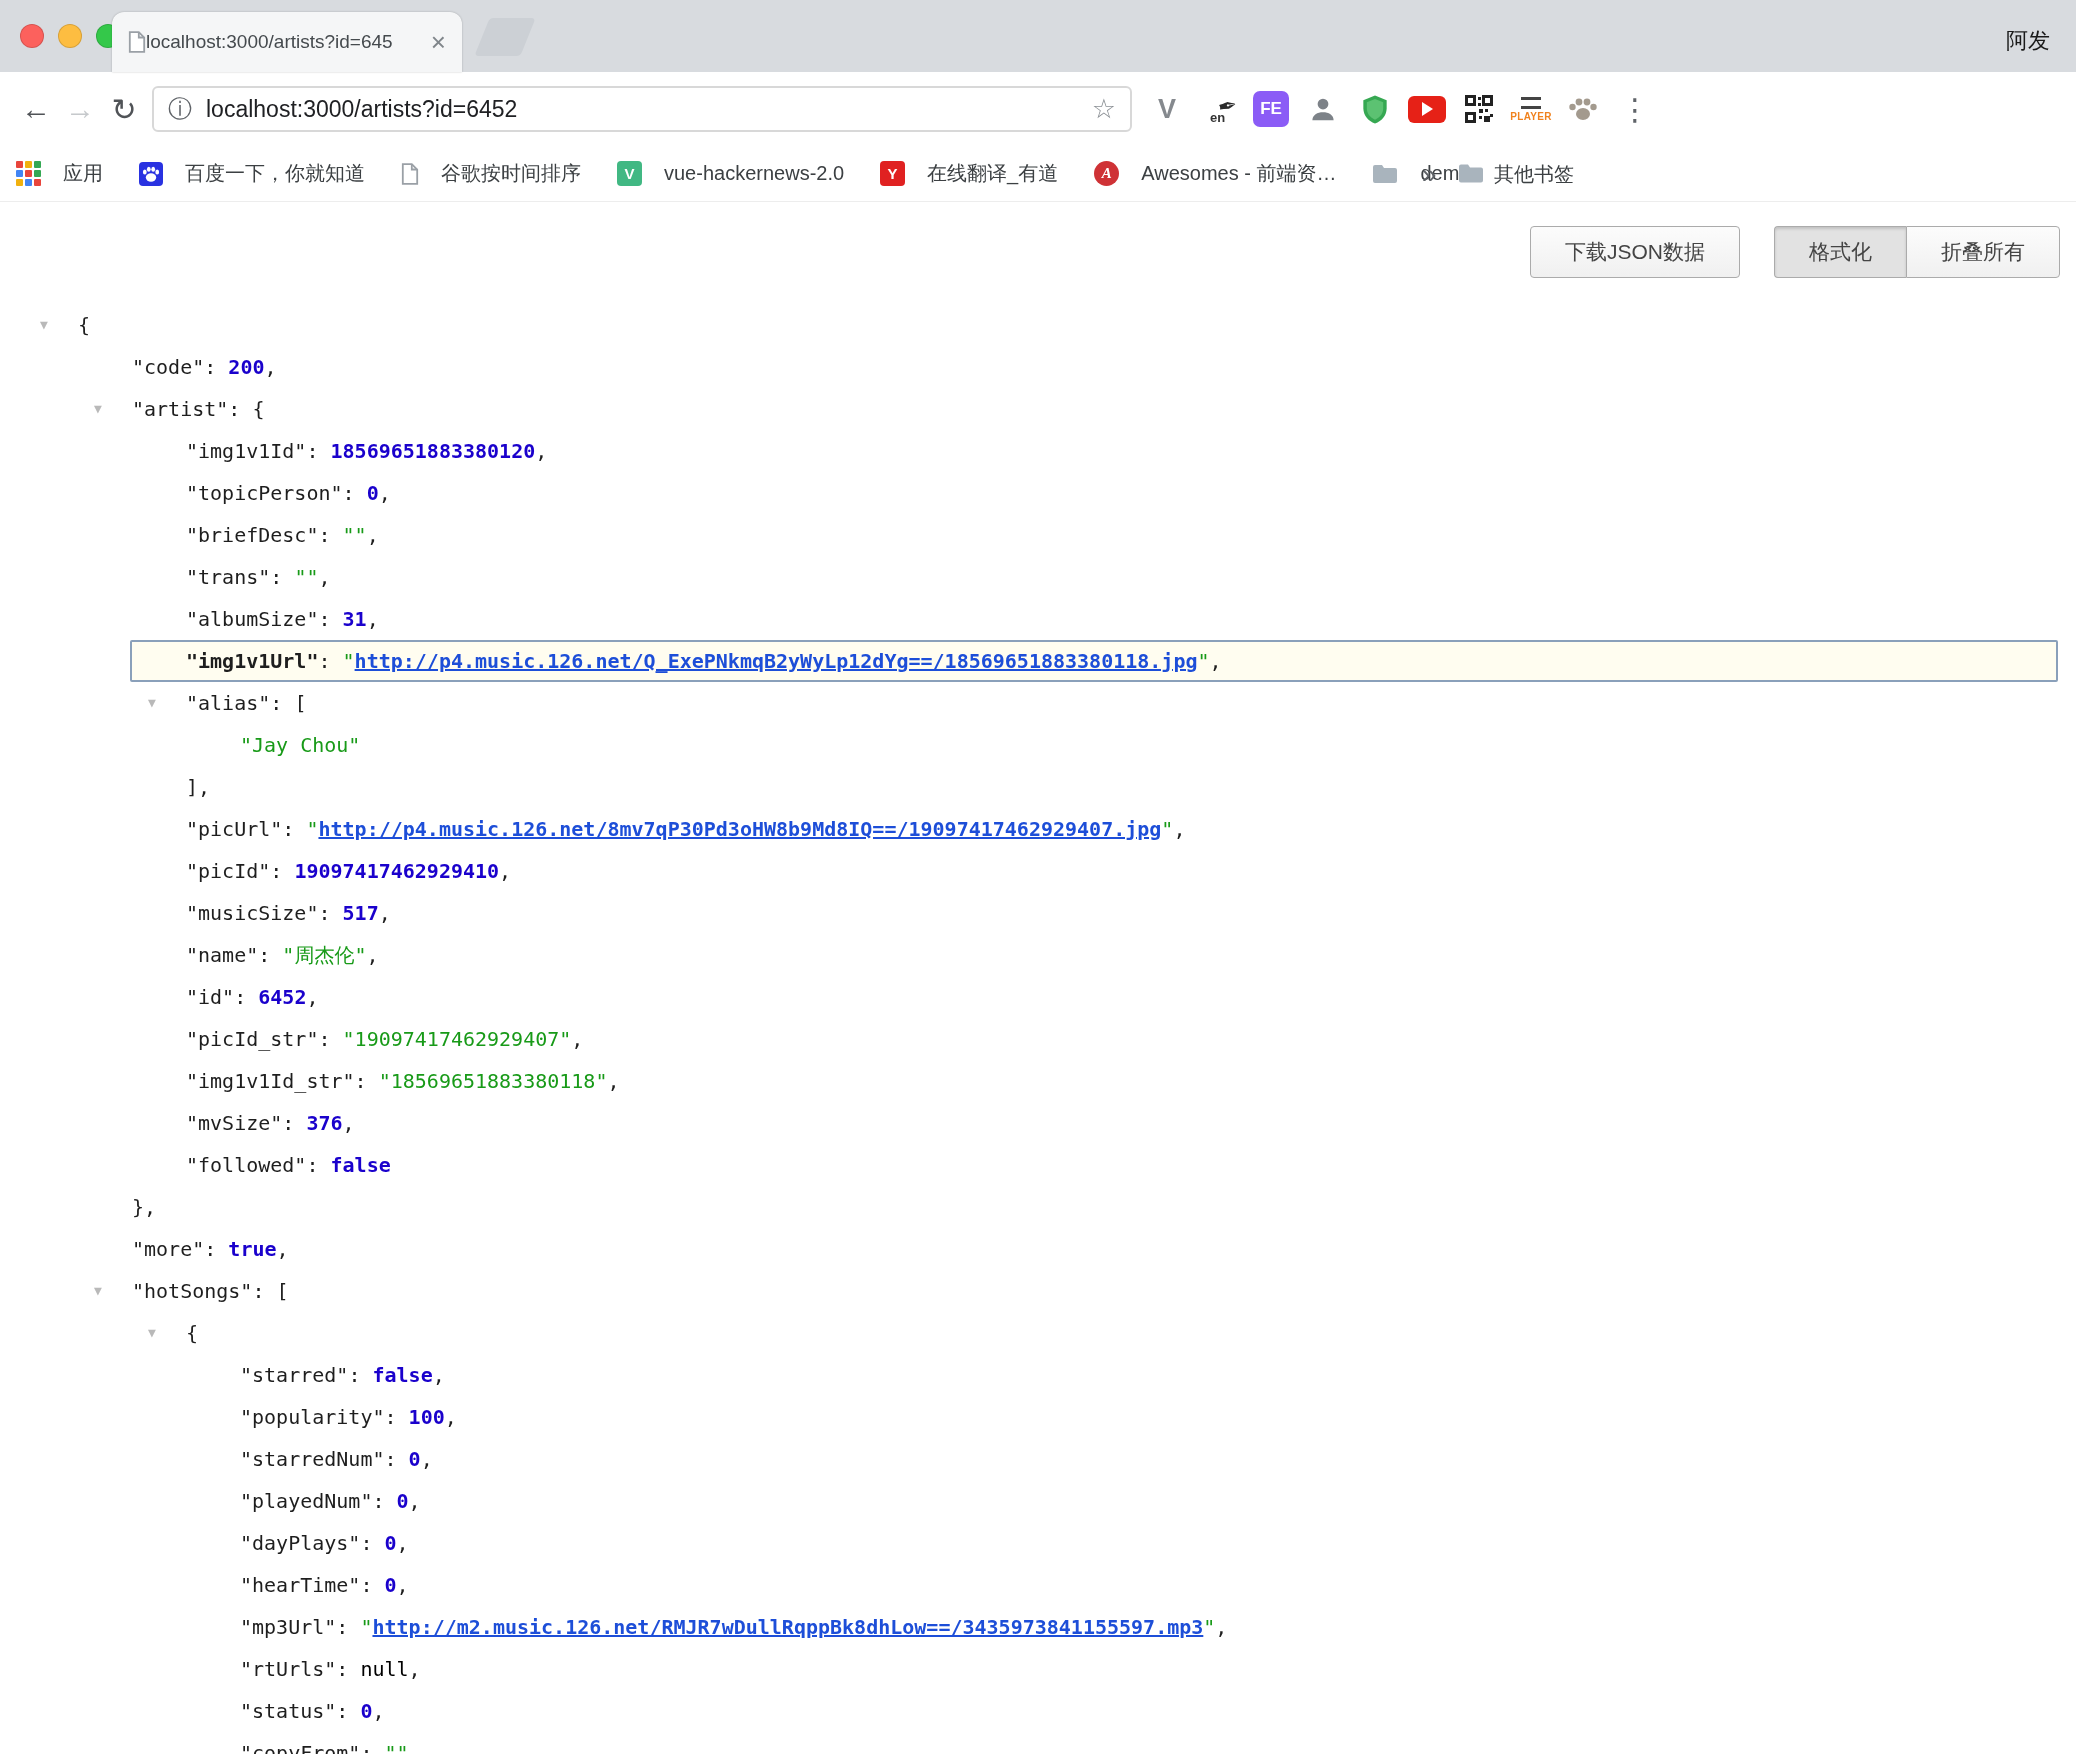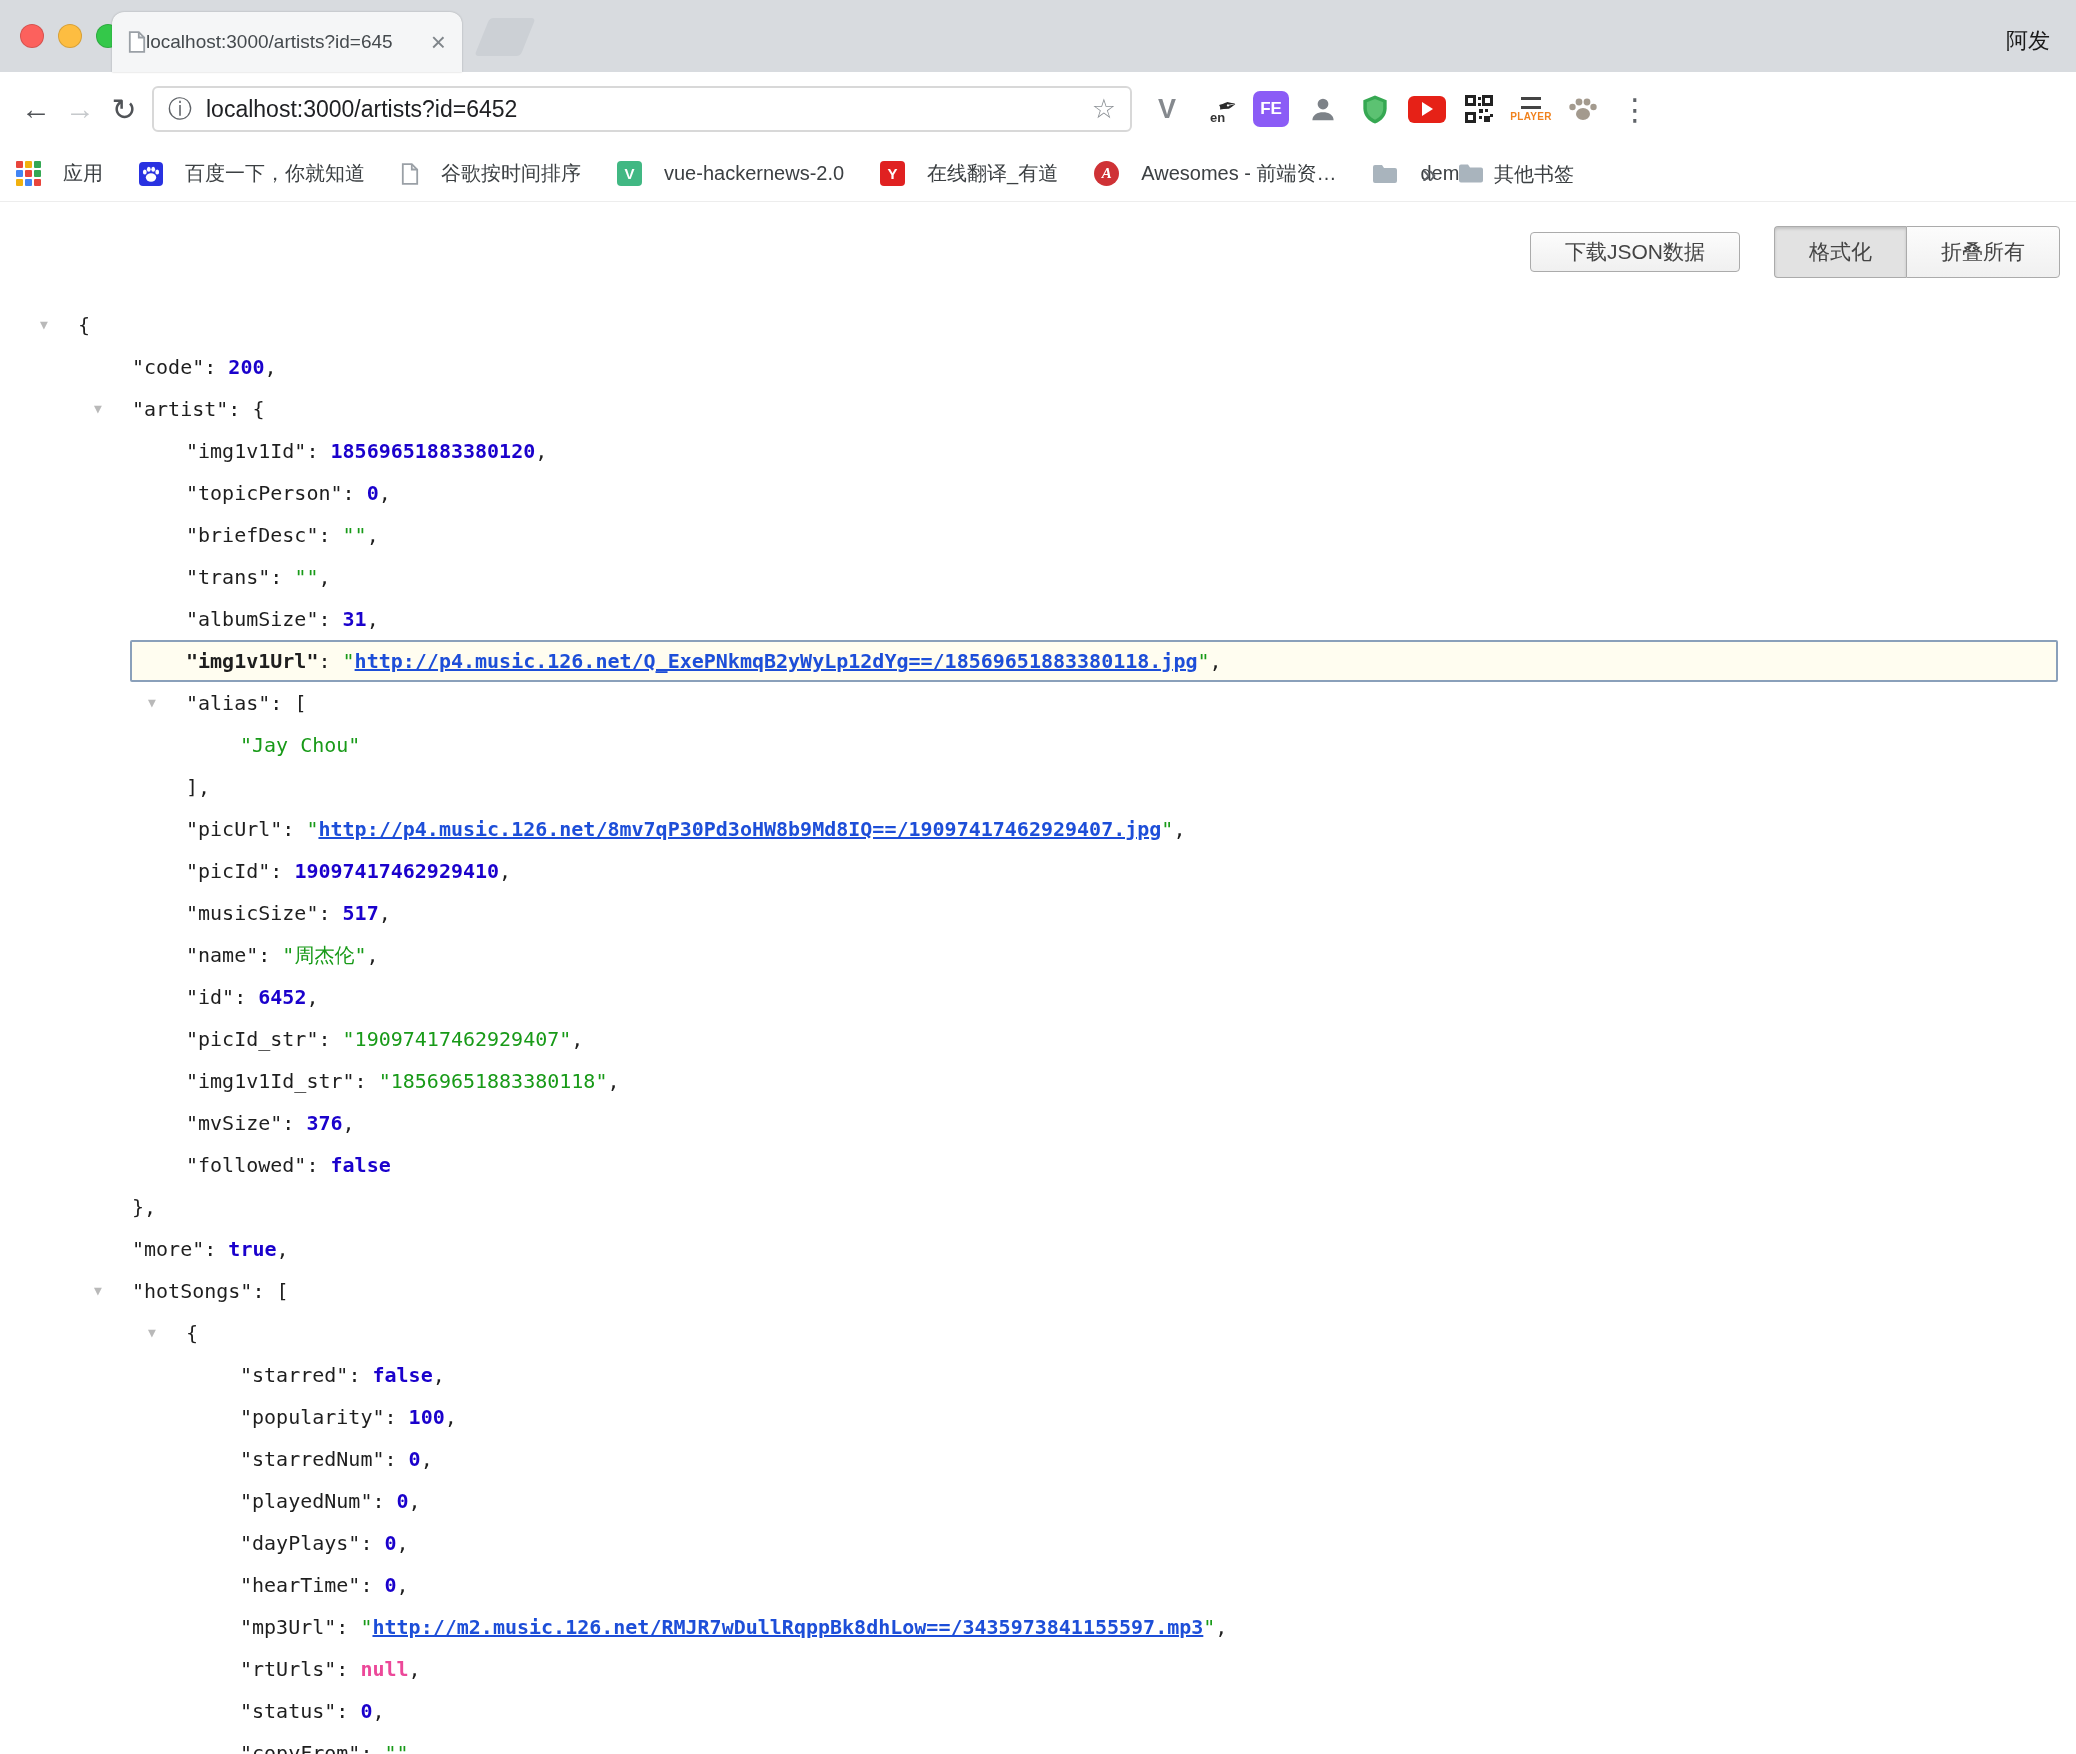--- a/index.html
+++ b/index.html
@@ -66,21 +66,21 @@
     font-style:italic;font-weight:700;font-size:15px;display:flex;align-items:center;justify-content:center;
     font-family:"Liberation Serif",serif;}
   .bm-overflow { position:absolute; left:1422px; top:50%; transform:translateY(-50%);
     font-size:26px; color:#5f6368; }
   .bm-other { position:absolute; left:1458px; top:50%; transform:translateY(-50%);
     display:flex; align-items:center; gap:10px; }
 
   
   .content { background:#fff; }
   .actions { display:flex; justify-content:flex-end; align-items:center; padding:24px 16px 0; gap:34px; }
-  .btn { height:40px; font-size:21px; color:#444; background:linear-gradient(#fcfcfc,#f0f0f0);
+  .btn { height:52px; font-size:21px; color:#444; background:linear-gradient(#fcfcfc,#f0f0f0);
     border:1px solid #ababab; border-radius:4px; padding:0 34px;
     font-family:"Liberation Sans",sans-serif; }
   .seg-group { display:flex; }
   .seg { height:52px; font-size:21px; color:#444; border:1px solid #ababab; padding:0 34px;
     background:linear-gradient(#fcfcfc,#f0f0f0); font-family:"Liberation Sans",sans-serif; }
   .seg.active { background:#e2e2e2; box-shadow:inset 0 2px 3px rgba(0,0,0,.15); }
   .seg:first-child { border-radius:4px 0 0 4px; border-right:none; }
   .seg:last-child { border-radius:0 4px 4px 0; }
 
   
@@ -88,21 +88,21 @@
     font-size:20px; color:#1e1e1e; }
   .json-line { position:relative; height:42px; line-height:42px; white-space:pre; }
   .json-line.hl { background:#fffdf0; border:2px solid #8aa0ba; border-radius:2px;
     line-height:38px; margin-right:18px; }
   .hl .tok-key { font-weight:700; }
   .expander { position:absolute; top:0; font-size:13px; color:#b9b9b9; }
   .tok-key{color:#1e1e1e}
   .tok-p{color:#1e1e1e}
   .tok-num{color:#1a01cc;font-weight:700}
   .tok-bool{color:#1a01cc;font-weight:700}
-  .tok-null{color:#ec4899;font-weight:700}
+  .tok-null{color:#000000;font-weight:400}
   .tok-str{color:#189a18}
   .tok-q{color:#189a18}
   .tok-link{color:#1d4ed8;font-weight:700;text-decoration:underline}
 </style>
 </head>
 <body>
 
 <div class="browser">
 
   <div class="tabstrip">

